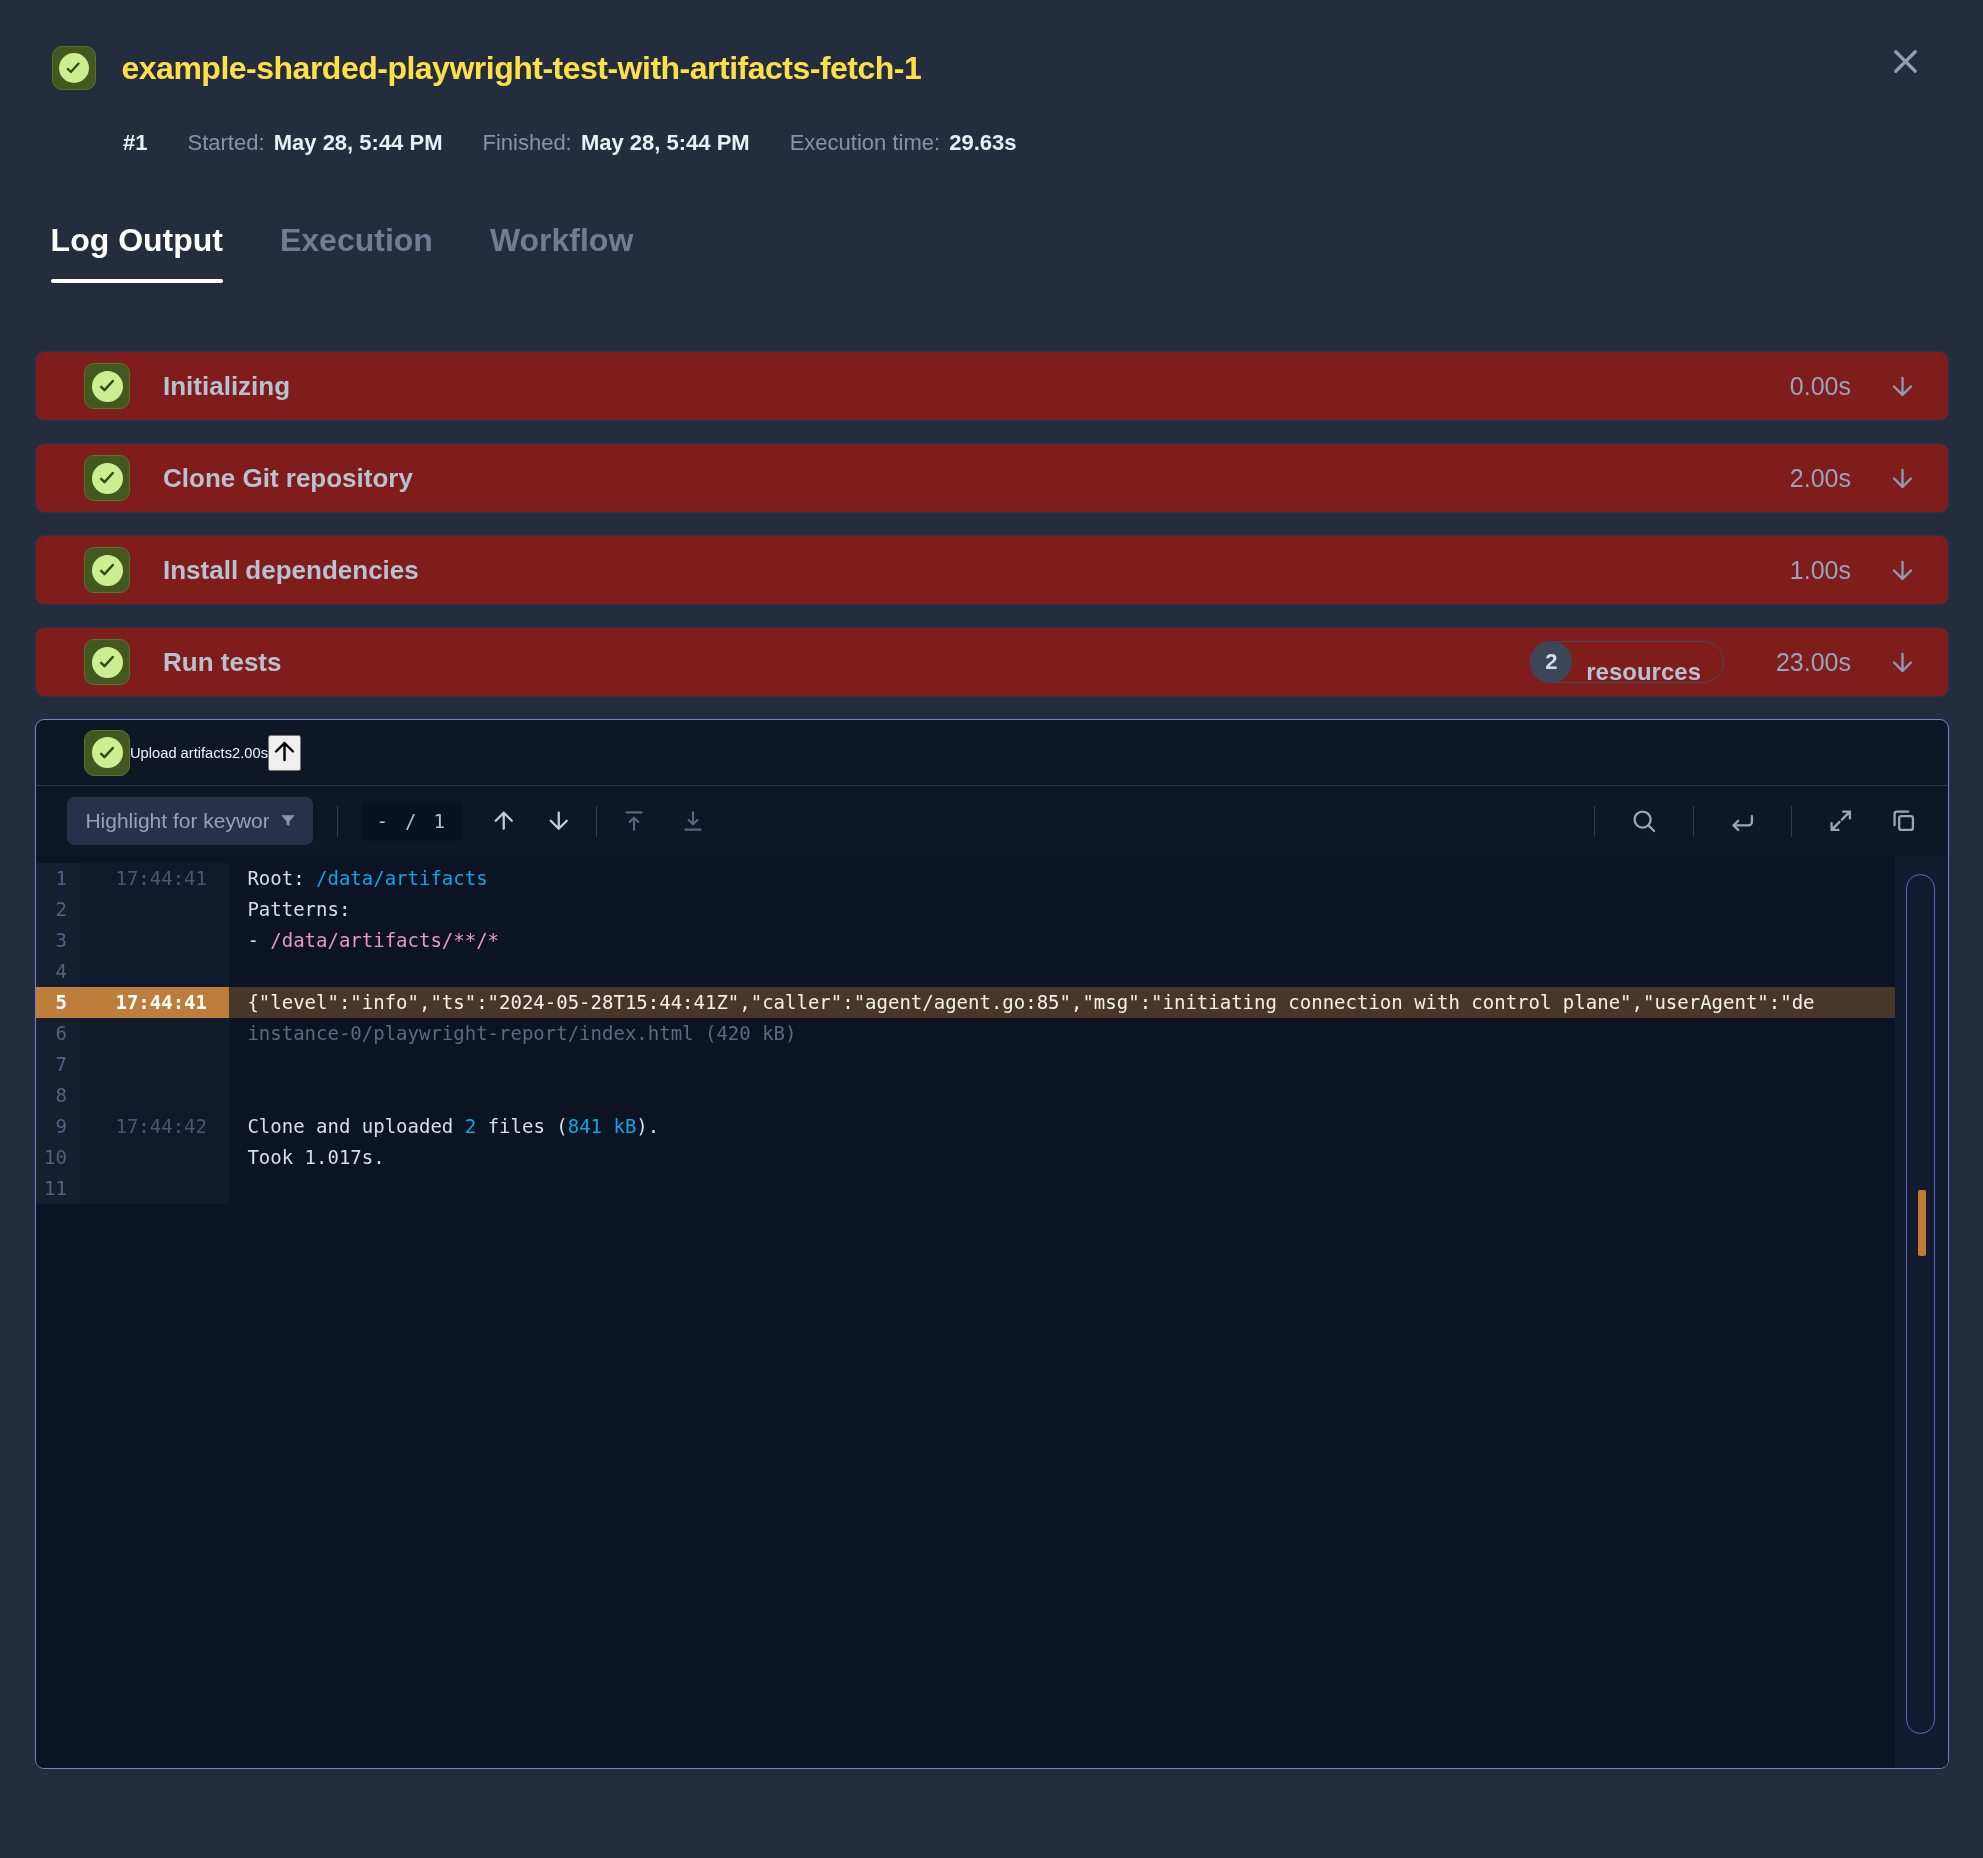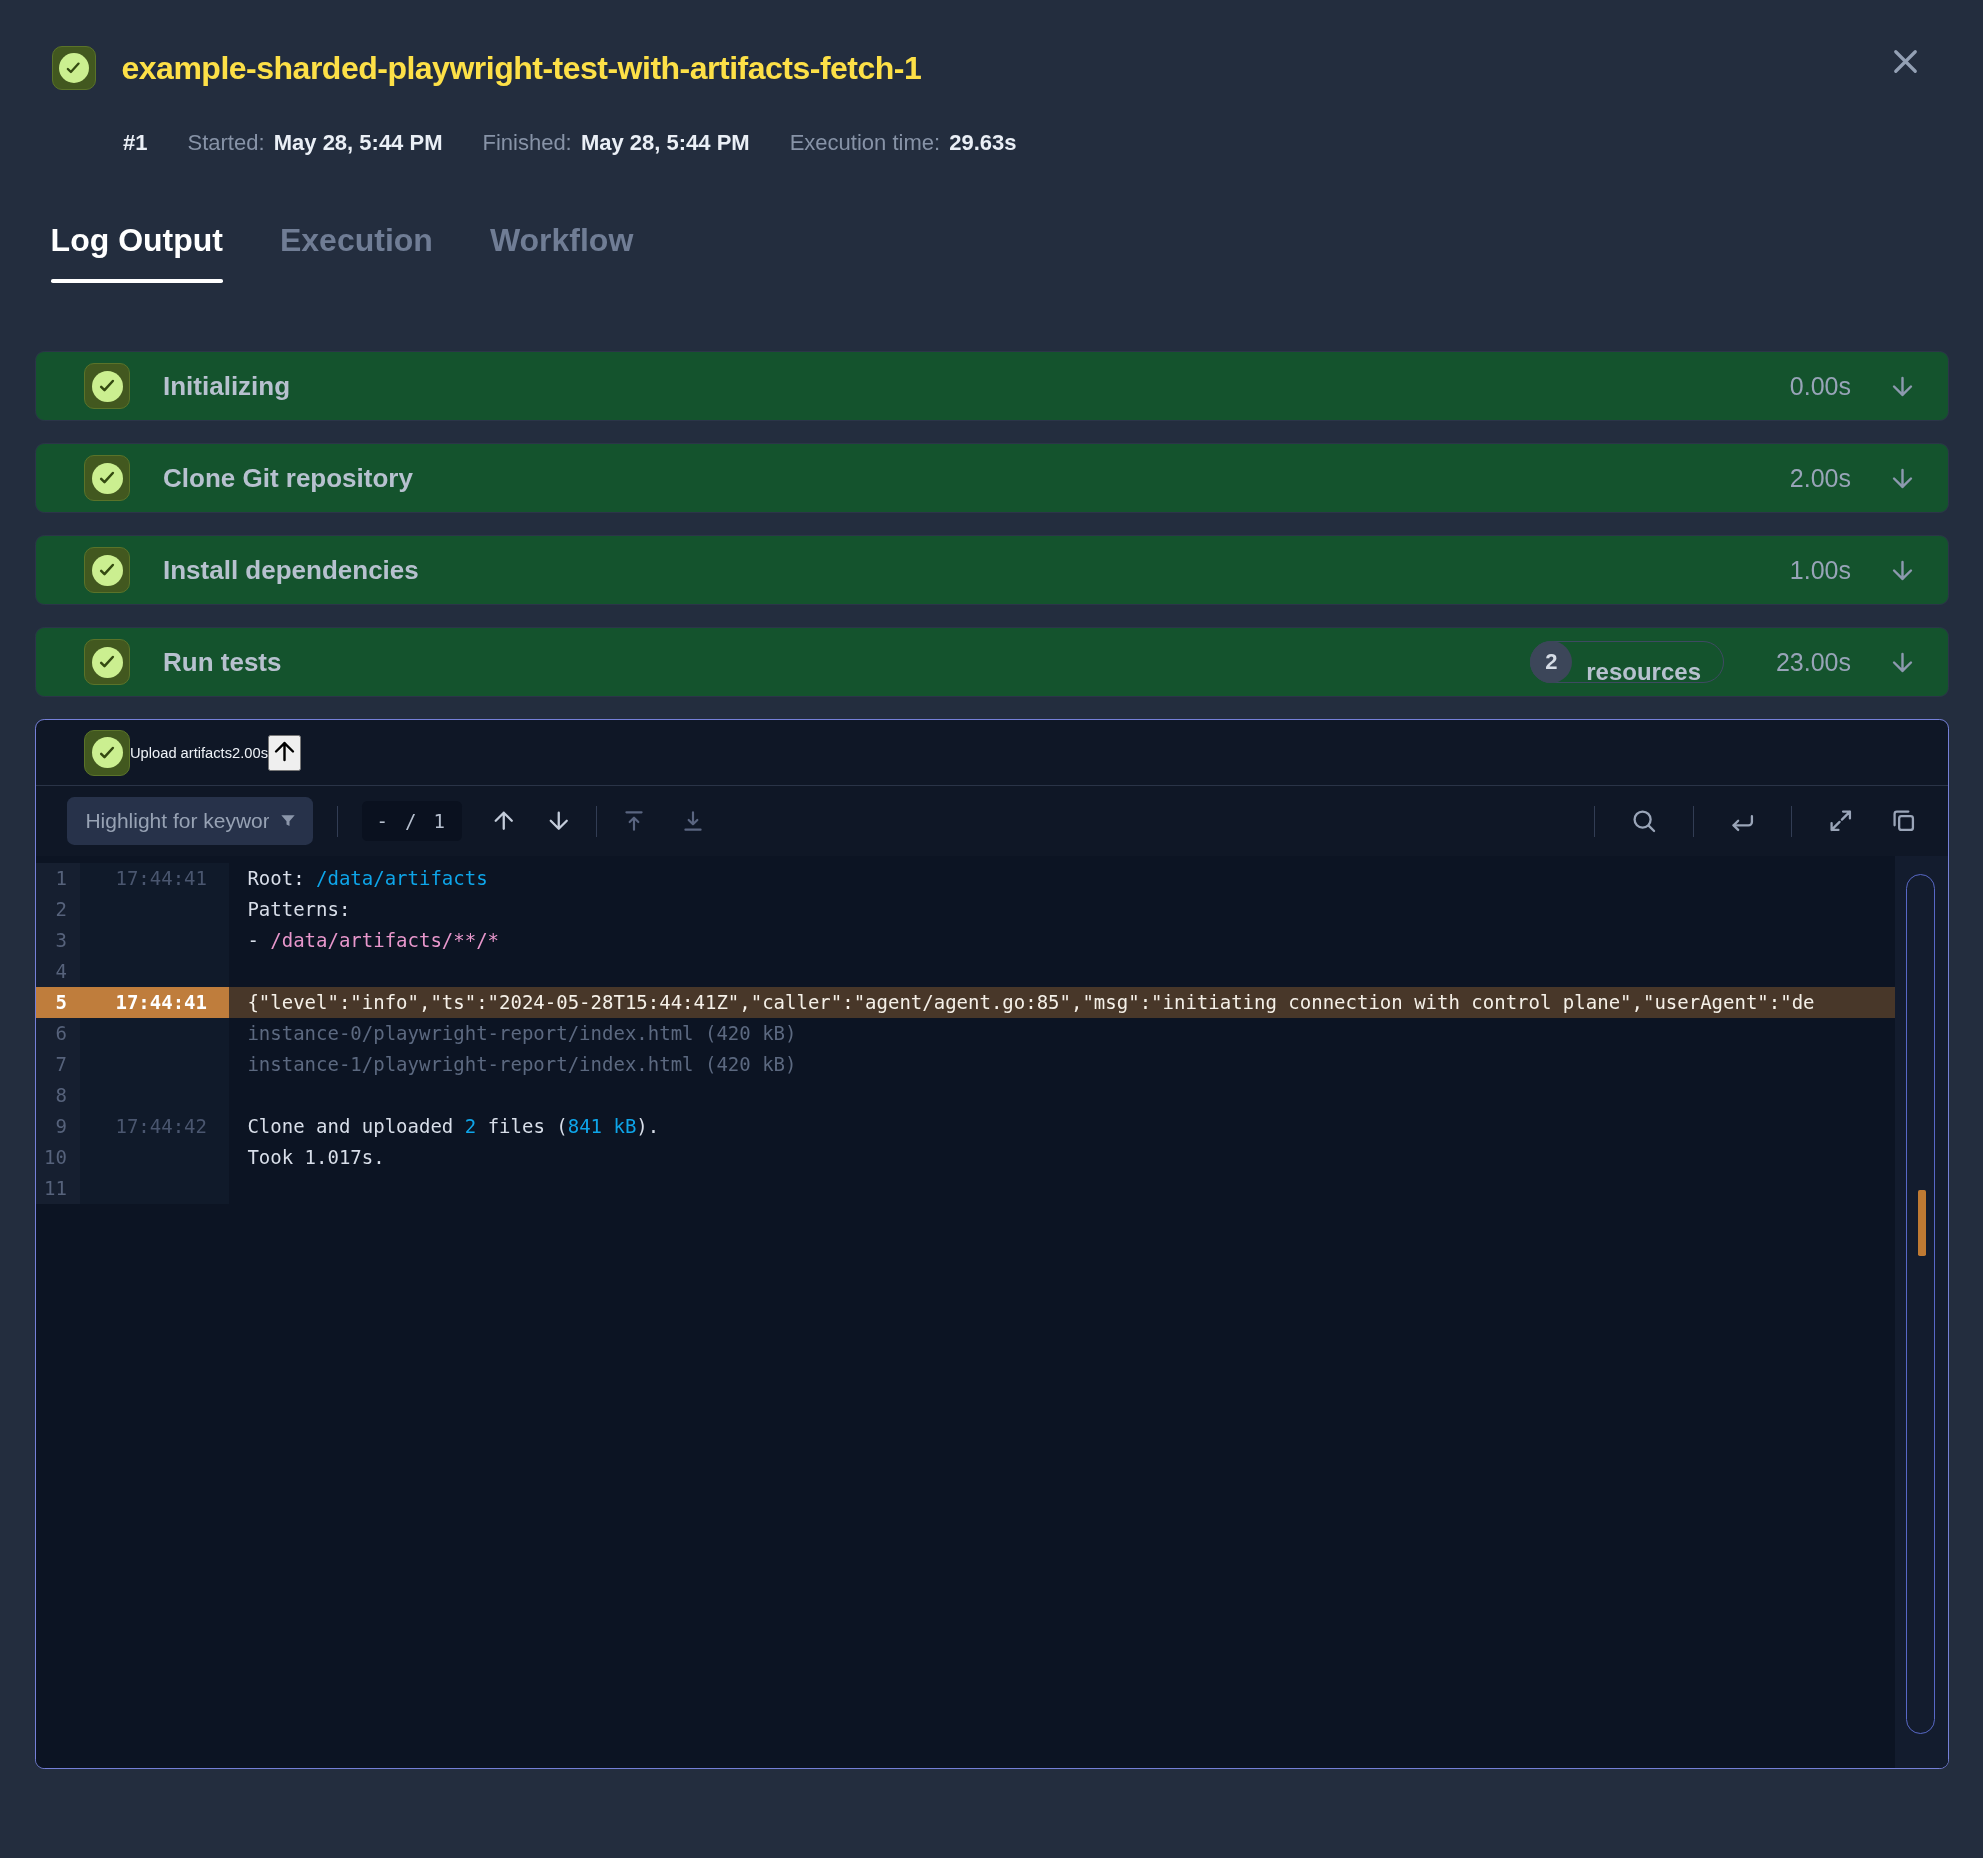--- a/index.html
+++ b/index.html
@@ -48,21 +48,21 @@
   }
   .tab.active { color:#ffffff; }
   .tab.active::after {
     content:""; position:absolute; left:0; right:0; bottom:0;
     height:3.7px; border-radius:1.8px; background:#ffffff;
   }
 
   
   .steps { margin-top:68px; }
   .step {
-    height:70px; background:#14532d; border:0.9px solid #2b3548; border-radius:9.2px;
+    height:70px; background:#7f1d1d; border:0.9px solid #2b3548; border-radius:9.2px;
     margin-bottom:22px; display:flex; align-items:center;
     padding:0 31px 0 48px; cursor:pointer;
   }
   .step .s-label { font-size:26px; font-weight:700; color:#b7c1cf; margin-left:33px; }
   .step .spacer { flex:1; }
   .step .dur { font-size:25px; color:#98a4b8; margin-left:39px; min-width:88px; text-align:right; }
   .step .chev { color:#8d99af; margin-left:37px; line-height:0; background:none; border:none; cursor:pointer; }
   .res-badge {
     display:flex; align-items:center; gap:13.8px; height:42px;
     border:0.9px solid #3e4a62; border-radius:917px; padding-right:22px; cursor:pointer;
@@ -355,21 +355,20 @@
     <span class="tx"><span class="seg">{"level":"info","ts":"2024-05-28T15:44:41Z","caller":"agent/agent.go:85","msg":"initiating connection with control plane","userAgent":"de</span></span>
   </div>
             <div class="log-row">
     <span class="ln">6</span>
     <span class="ts"></span>
     <span class="tx"><span class="seg c-muted">instance-0/playwright-report/index.html (420 kB)</span></span>
   </div>
             <div class="log-row">
     <span class="ln">7</span>
     <span class="ts"></span>
-    <span class="tx"><span class="seg c-muted">instance-1/playwright-report/index.html (420 kB)</span></span>
   </div>
             <div class="log-row">
     <span class="ln">8</span>
     <span class="ts"></span>
     <span class="tx"></span>
   </div>
             <div class="log-row">
     <span class="ln">9</span>
     <span class="ts">17:44:42</span>
     <span class="tx"><span class="seg">Clone and uploaded </span><span class="seg c-cyan">2</span><span class="seg"> files (</span><span class="seg c-cyan">841 kB</span><span class="seg">).</span></span>

